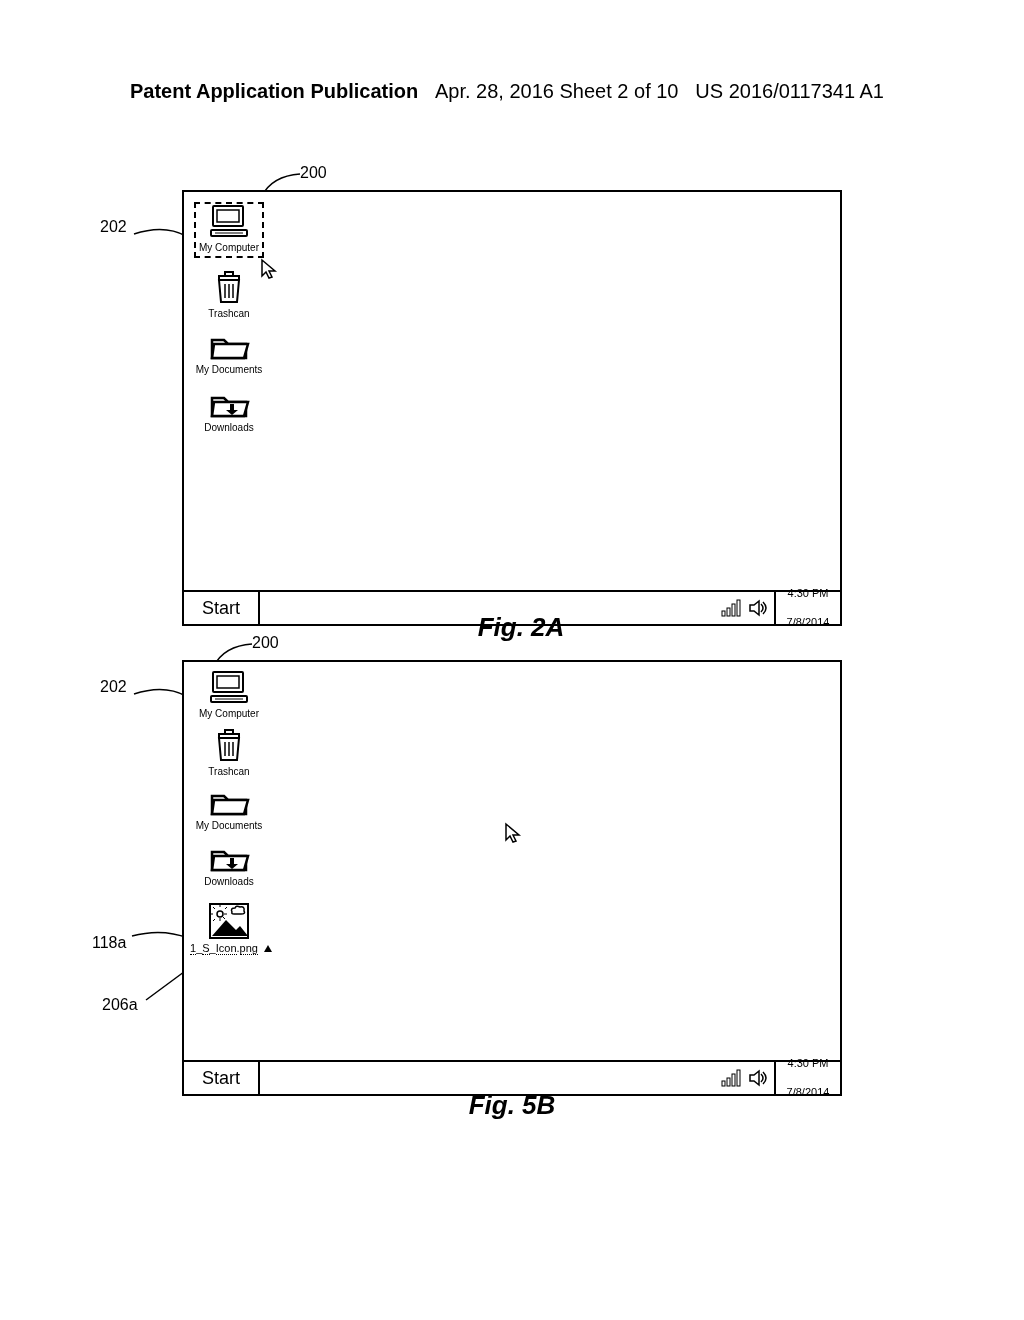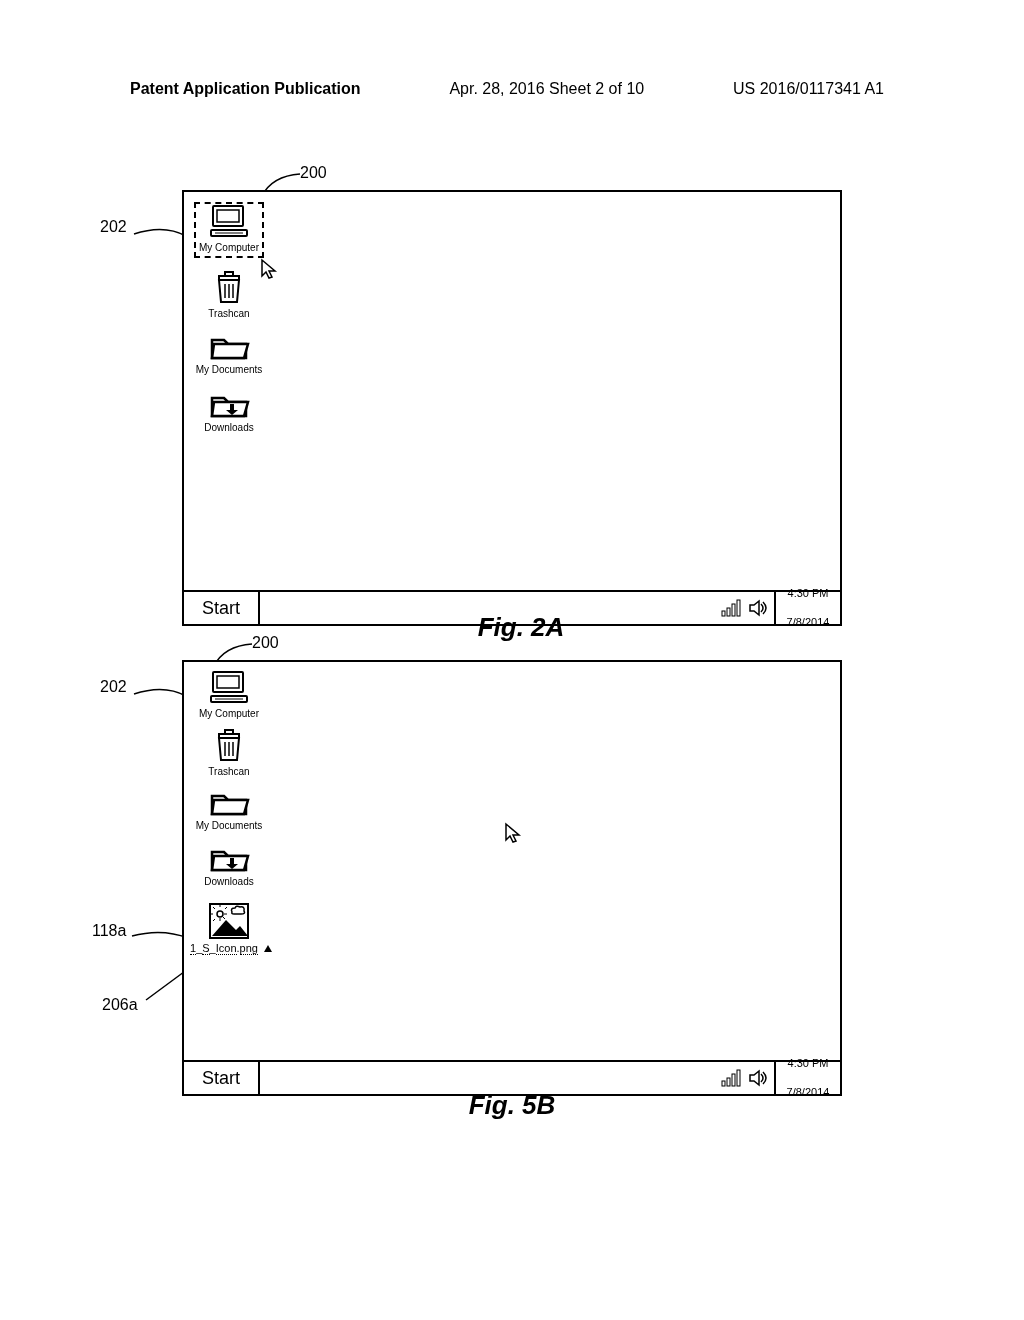--- a/index.html
+++ b/index.html
@@ -10,21 +10,21 @@
     width: 1024px;
     height: 1320px;
     position: relative;
   }
   .header-row {
     position: absolute;
     top: 80px; left: 0; right: 0;
     display: flex;
     justify-content: space-between;
     padding: 0 140px 0 130px;
-    font-size: 16px;
+    font-size: 20px;
     font-weight: bold;
   }
   .header-row .center { font-weight: normal; }
   .header-row .right { font-weight: normal; }
   .header-row .left { font-weight: bold; }
 
   .fig-wrap { position: absolute; }
   #fig-a-wrap { top: 190px; left: 182px; }
   #fig-b-wrap { top: 660px; left: 182px; }
 
@@ -218,21 +218,21 @@
   <span class="lead" style="top:-26px; left:70px;">200</span>
 
   <svg class="lead" style="top:28px; left:-48px;" width="56" height="16">
     <path class="lead-curve" d="M0 6 Q 30 -4 52 8"></path>
   </svg>
   <span class="lead" style="top:18px; left:-82px;">202</span>
 
   <svg class="lead" style="top:270px; left:-50px;" width="58" height="14">
     <path class="lead-curve" d="M0 6 Q 30 -2 56 8"></path>
   </svg>
-  <span class="lead" style="top:262px; left:-90px;">118a</span>
+  <span class="lead" style="top:274px; left:-90px;">118a</span>
 
   <svg class="lead" style="top:272px; left:68px;" width="120" height="30">
     <path class="lead-curve" d="M0 24 Q 60 -10 116 6"></path>
   </svg>
   <span class="lead" style="top:268px; left:186px;">206</span>
 
   <svg class="lead" style="top:302px; left:-36px;" width="56" height="40">
     <line class="lead-line" x1="0" y1="38" x2="46" y2="4"></line>
   </svg>
   <span class="lead" style="top:336px; left:-80px;">206a</span>

